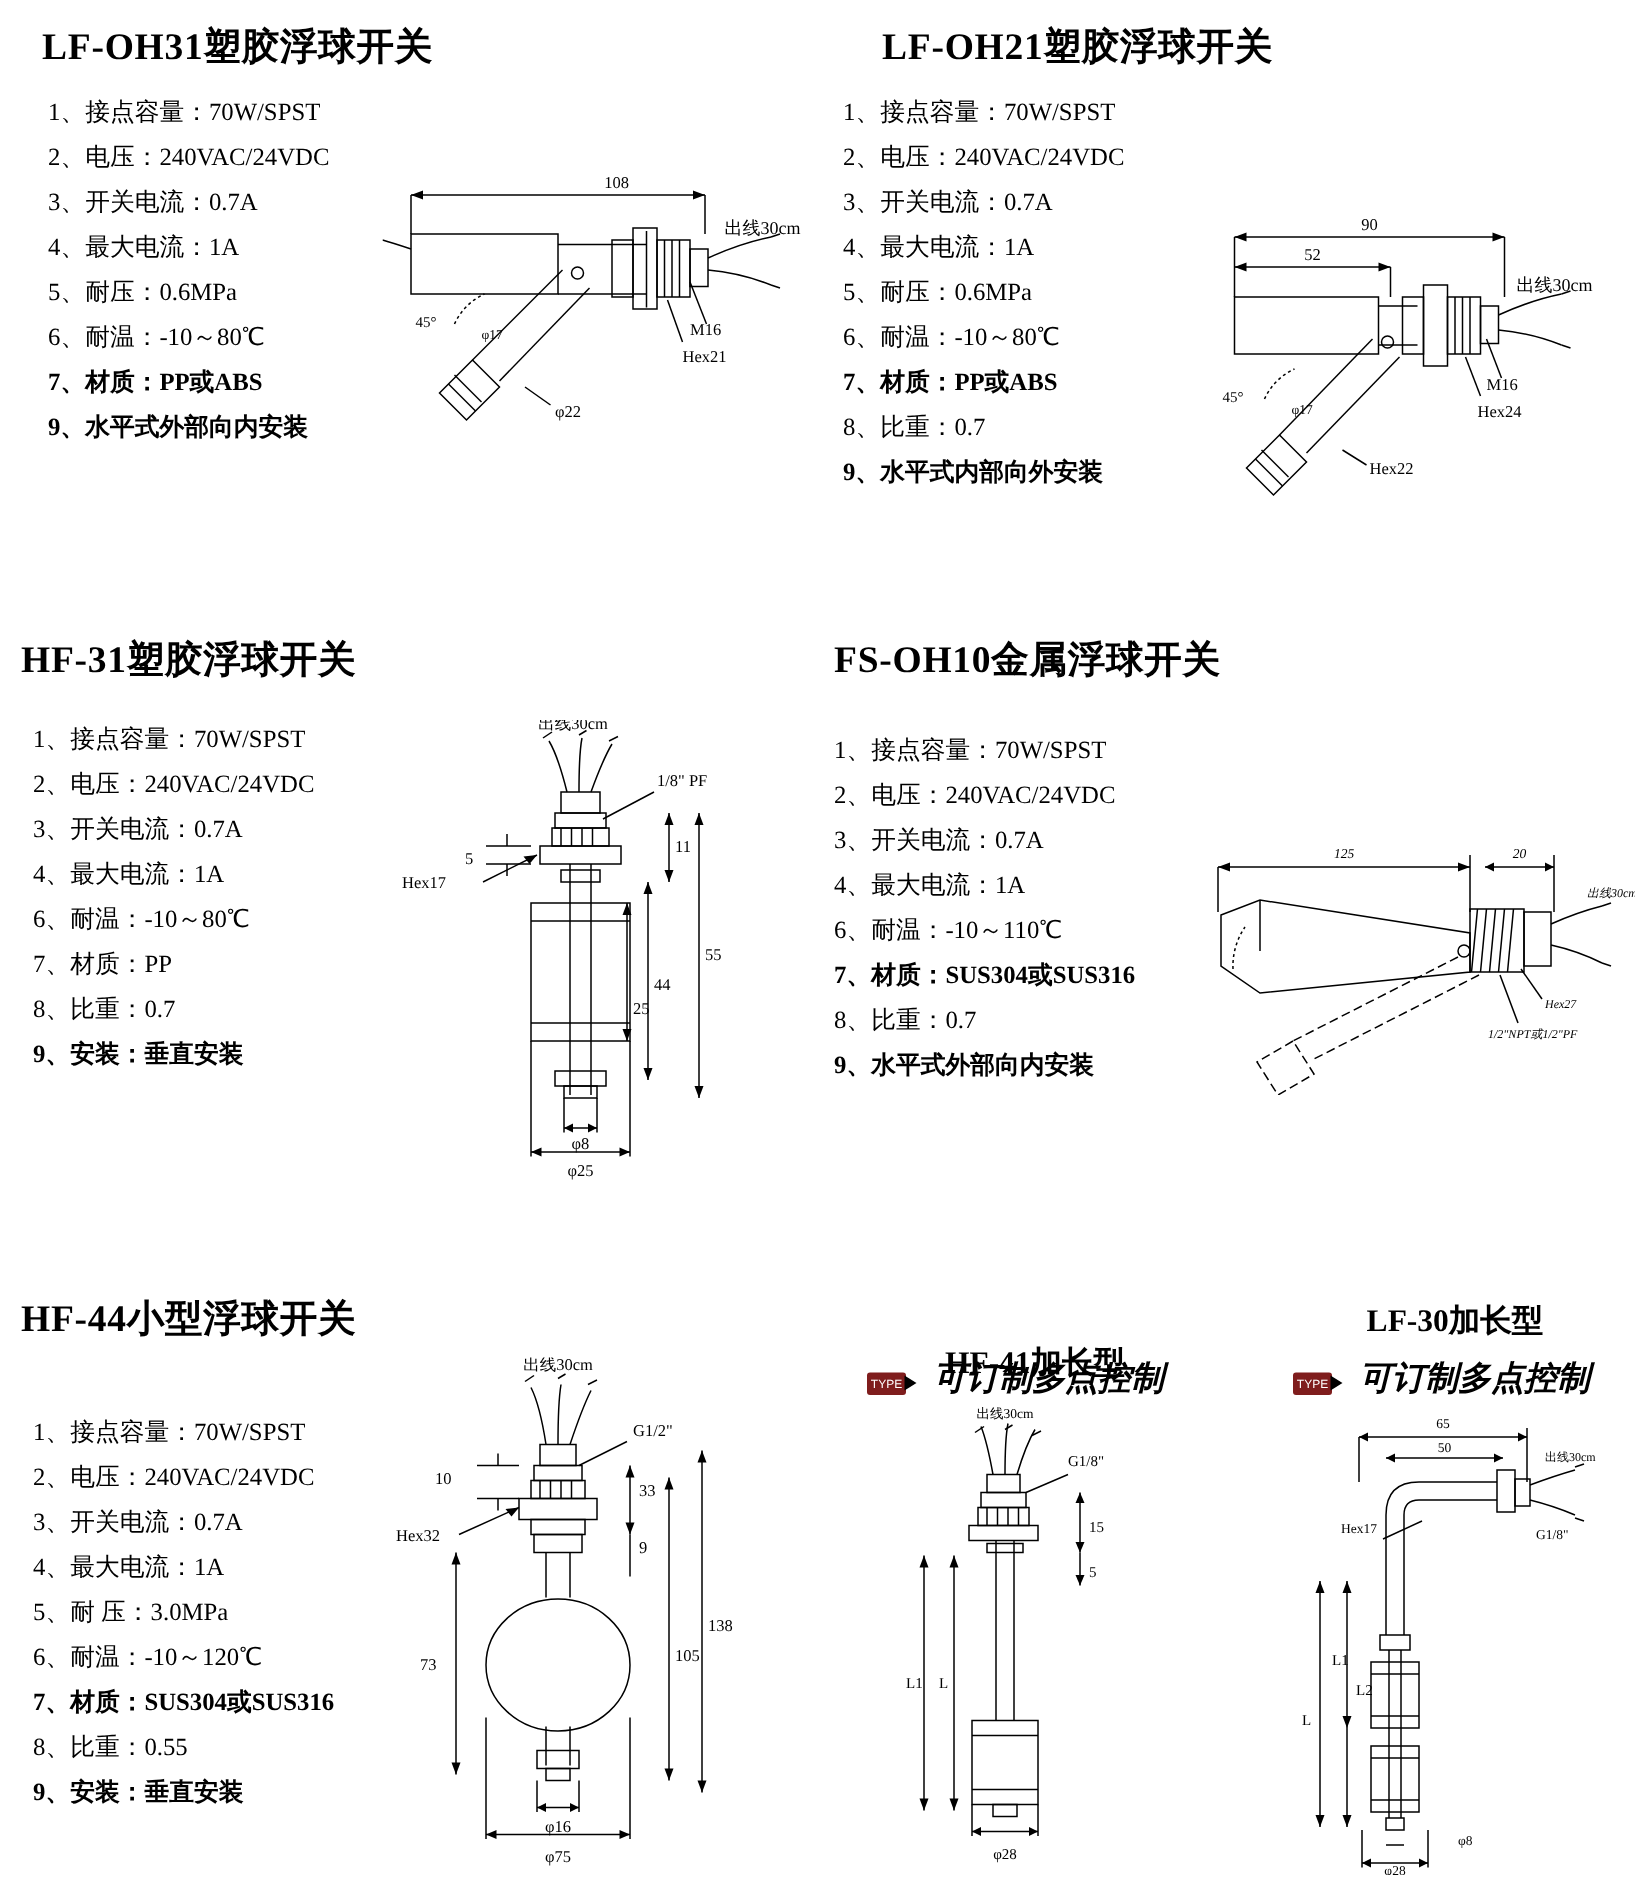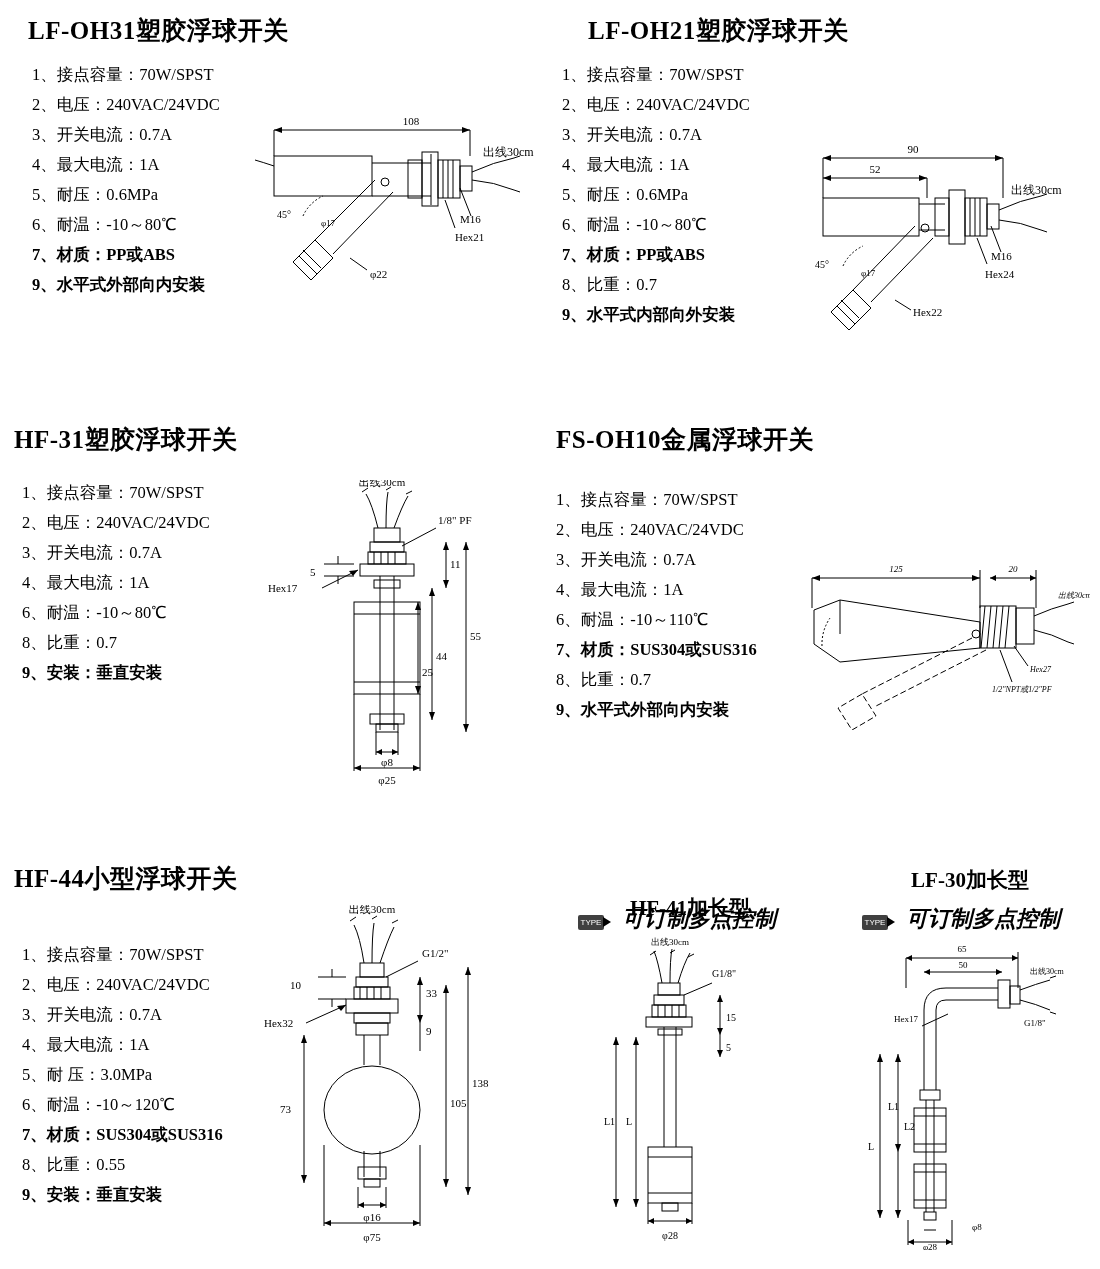--- a/index.html
+++ b/index.html
@@ -61,21 +61,21 @@
     font-size: 22px;
     font-weight: bold;
     white-space: nowrap;
     font-family: "Liberation Serif", serif;
     font-style: italic;
   }
   .type-badge {
     display: inline-block;
     width: 26px;
     height: 15px;
-    background: #404040;
+    background: #7f1d1d;
     color: #fff;
     font-size: 8px;
     line-height: 15px;
     text-align: center;
     border-radius: 2px;
     position: relative;
     font-family: "Liberation Sans", sans-serif;
     vertical-align: middle;
   }
   .type-badge:after {
@@ -241,20 +241,21 @@
   <div class="block" style="left:14px; top:423px;">
     <div class="prod-title">HF-31塑胶浮球开关</div>
   </div>
   <div class="block" style="left:22px; top:478px;">
     <ul class="spec-list">
       <li>1、接点容量：70W/SPST</li>
       <li>2、电压：240VAC/24VDC</li>
       <li>3、开关电流：0.7A</li>
       <li>4、最大电流：1A</li>
       <li>6、耐温：-10～80℃</li>
+      <li>7、材质：PP</li>
       <li>8、比重：0.7</li>
       <li class="bold">9、安装：垂直安装</li>
     </ul>
   </div>
 
   <div class="diagram" style="left:250px; top:480px;">
     <svg width="260" height="310" viewBox="0 0 260 310">
       <g stroke="#000" fill="none" stroke-width="1">
 
         <path d="M128 48 q-6 -24 -12 -34"></path>

